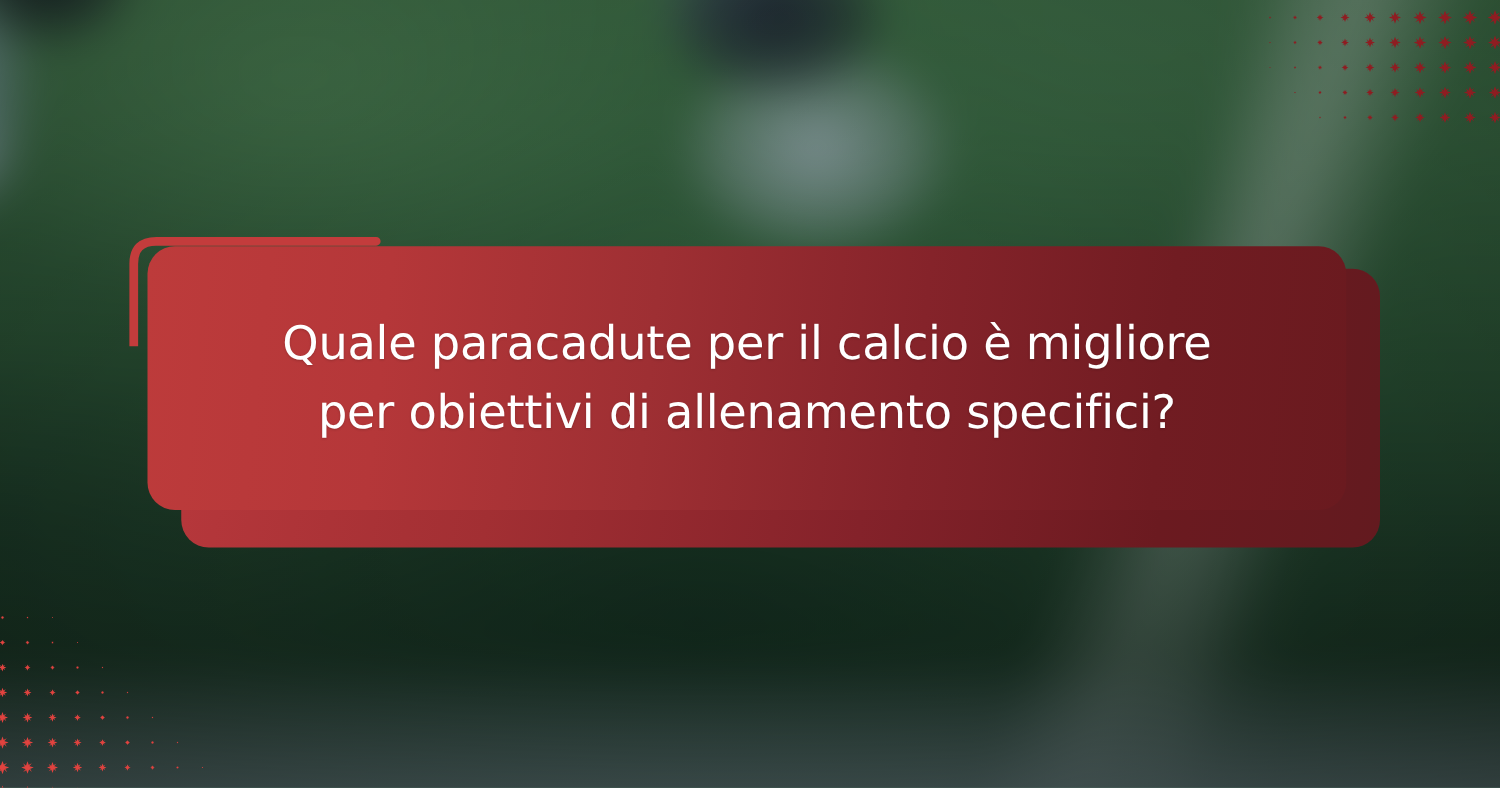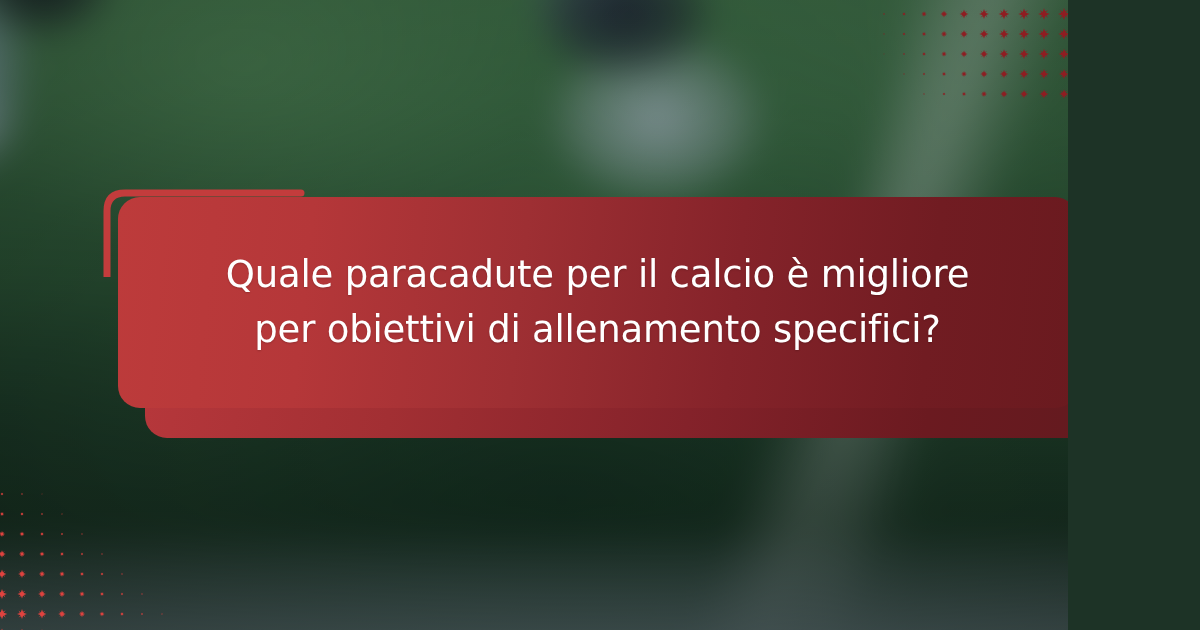--- a/index.html
+++ b/index.html
@@ -6,21 +6,21 @@
   html, body {
     width:1200px; height:630px;
     overflow:hidden;
     font-family:"DejaVu Sans", sans-serif;
     background:#1d3326;
   }
 
   
   .stage {
     position:relative;
-    width:1068px; height:630px;
+    width:1200px; height:630px;
     overflow:hidden;
   }
 
   
   .bg-photo {
     position:absolute; inset:-40px;
     background-color:#37663f;
     background-image:
       
       linear-gradient(to bottom, rgba(150,170,185,0) 78%, rgba(158,178,192,0.85) 96%, rgba(168,186,198,0.95) 100%),

